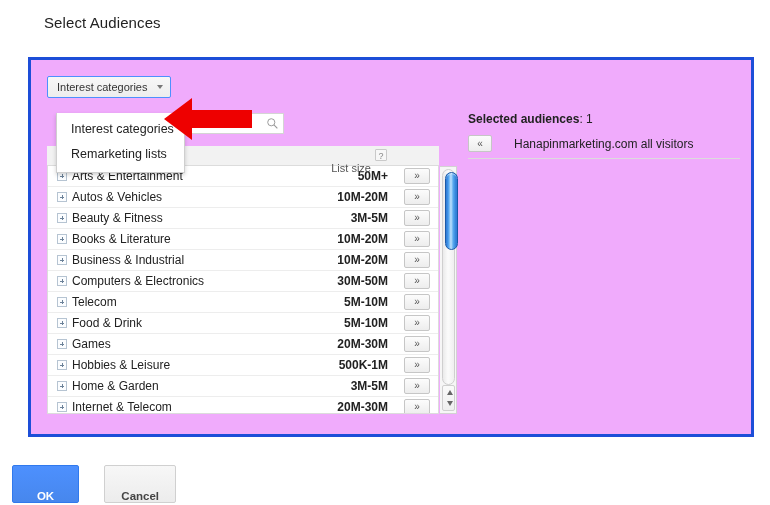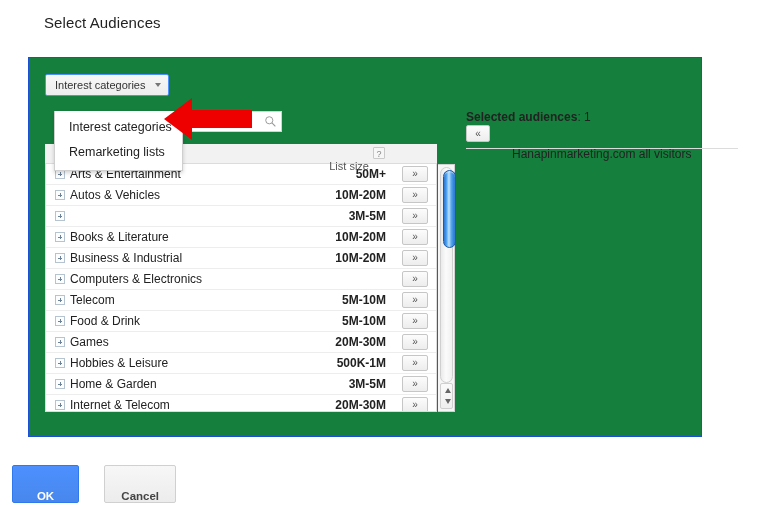--- a/index.html
+++ b/index.html
@@ -27,24 +27,24 @@
     color: #222222;
     letter-spacing: 0.1px;
     margin-left: 24px;
   }
 
   
   .panel {
     position: absolute;
     left: 28px;
     top: 57px;
-    width: 674px;
+    width: 726px;
     height: 380px;
-    background: #15803d;
-    border: 1px solid #1d4ed8;
+    background: #f0abfc;
+    border: 3px solid #1d4ed8;
     box-sizing: border-box;
   }
 
   
   .left-col {
     position: absolute;
     left: 16px;
     top: 16px;
     width: 410px;
   }
@@ -296,20 +296,21 @@
   
   .right-col {
     position: absolute;
     left: 437px;
     top: 52px;
     width: 272px;
   }
   .sel-title {
     font-size: 12px;
     color: #222;
+    margin-bottom: 8px;
   }
   .sel-title b { font-weight: bold; }
   .sel-row {
     position: relative;
     height: 24px;
     border-bottom: 1px solid #dcdcdc;
   }
   .sel-remove {
     position: absolute;
     left: 0;
@@ -326,21 +327,20 @@
     box-sizing: border-box;
   }
   .sel-name {
     position: absolute;
     left: 46px;
     top: 0;
     line-height: 20px;
     font-size: 12px;
     color: #222;
     white-space: nowrap;
-    margin-top: 20px;
   }
 
   
   .footer {
     position: absolute;
     left: 12px;
     top: 465px;
   }
   .btn {
     display: inline-block;
@@ -417,38 +417,40 @@
           <span class="row-add">»</span>
         </div>
         <div class="list-row">
           <span class="row-plus"></span>
           <span class="row-name">Autos &amp; Vehicles</span>
           <span class="row-size">10M-20M</span>
           <span class="row-add">»</span>
         </div>
         <div class="list-row">
           <span class="row-plus"></span>
+          <span class="row-name">Beauty &amp; Fitness</span>
           <span class="row-size">3M-5M</span>
           <span class="row-add">»</span>
         </div>
         <div class="list-row">
           <span class="row-plus"></span>
           <span class="row-name">Books &amp; Literature</span>
           <span class="row-size">10M-20M</span>
           <span class="row-add">»</span>
         </div>
         <div class="list-row">
           <span class="row-plus"></span>
           <span class="row-name">Business &amp; Industrial</span>
           <span class="row-size">10M-20M</span>
           <span class="row-add">»</span>
         </div>
         <div class="list-row">
           <span class="row-plus"></span>
           <span class="row-name">Computers &amp; Electronics</span>
+          <span class="row-size">30M-50M</span>
           <span class="row-add">»</span>
         </div>
         <div class="list-row">
           <span class="row-plus"></span>
           <span class="row-name">Telecom</span>
           <span class="row-size">5M-10M</span>
           <span class="row-add">»</span>
         </div>
         <div class="list-row">
           <span class="row-plus"></span>

